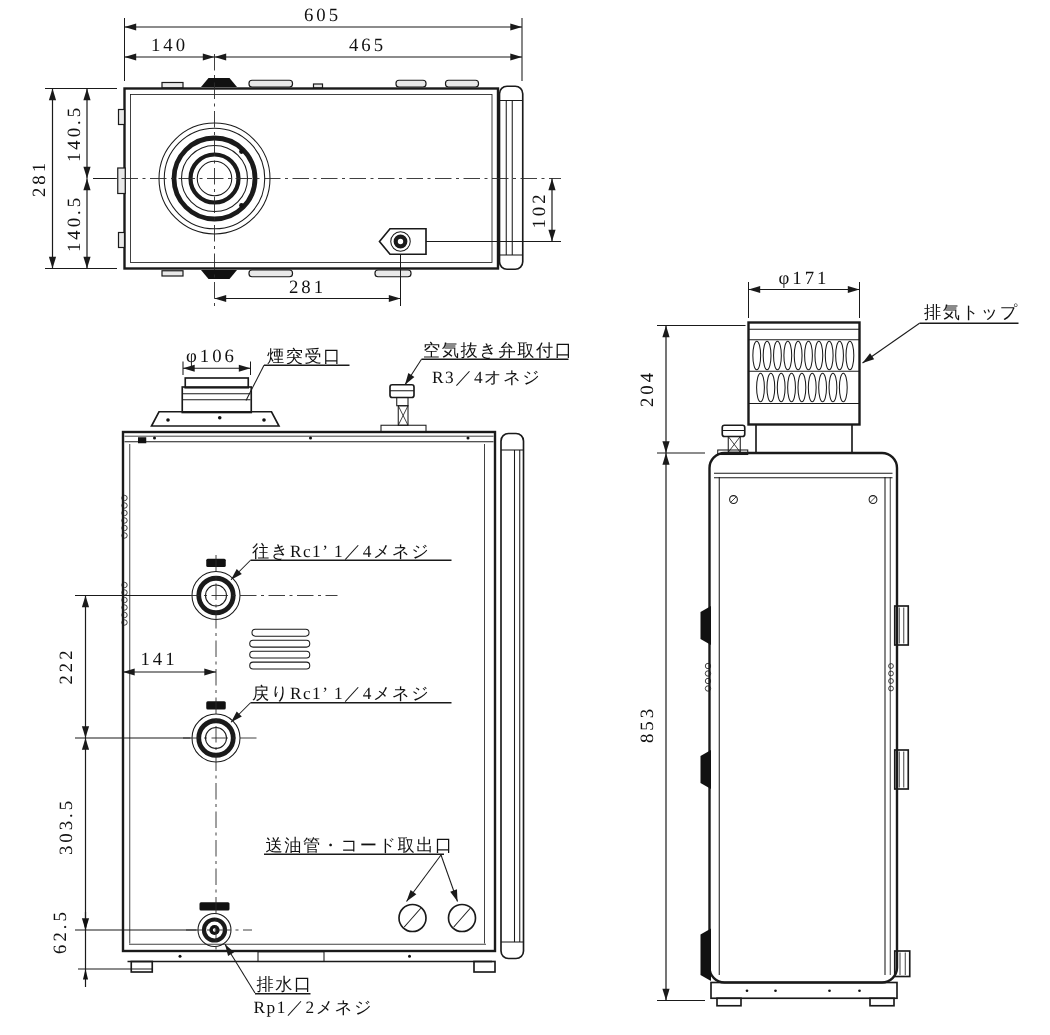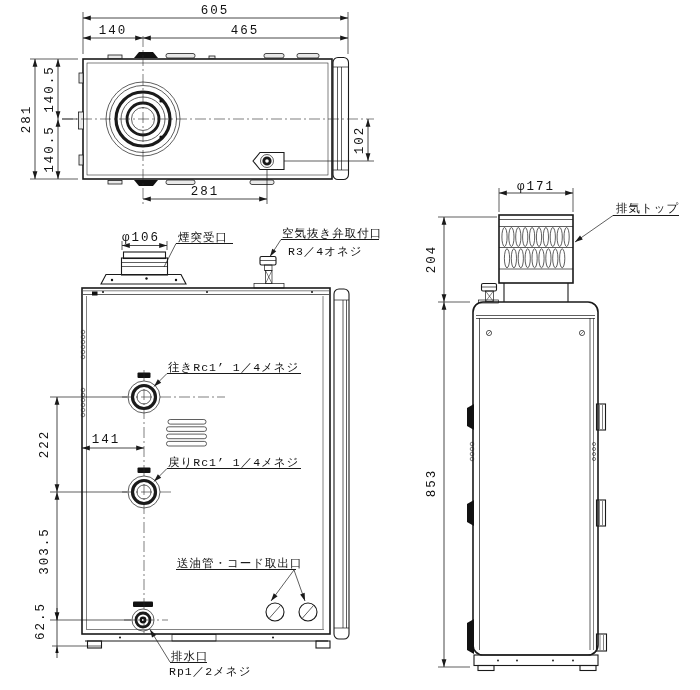--- a/index.html
+++ b/index.html
@@ -1,17 +1,17 @@
 <!DOCTYPE html>
 <html><head>
 <meta charset="utf-8">
 <style>
   html,body{margin:0;padding:0;background:#fff;}
   #stage{position:relative;width:700px;height:690px;background:#ffffff;overflow:hidden;
-         font-family:Liberation Mono, monospace;}
+         font-family:Liberation Serif, serif;}
   svg{display:block}
   .o  {fill:none;stroke:#1a1a1a;stroke-width:1.6;}
   .m  {fill:none;stroke:#1a1a1a;stroke-width:1.1;}
   .t  {fill:none;stroke:#1a1a1a;stroke-width:0.7;}
   .tt {fill:none;stroke:#1a1a1a;stroke-width:0.55;}
   .thick3{fill:none;stroke:#1a1a1a;stroke-width:3.2;}
   .thick28{fill:none;stroke:#1a1a1a;stroke-width:2.8;}
   .chain{fill:none;stroke:#2a2a2a;stroke-width:0.6;stroke-dasharray:11 3 2 3;}
   .dim{fill:none;stroke:#1a1a1a;stroke-width:0.8;}
   .ul {fill:none;stroke:#1a1a1a;stroke-width:1;}

